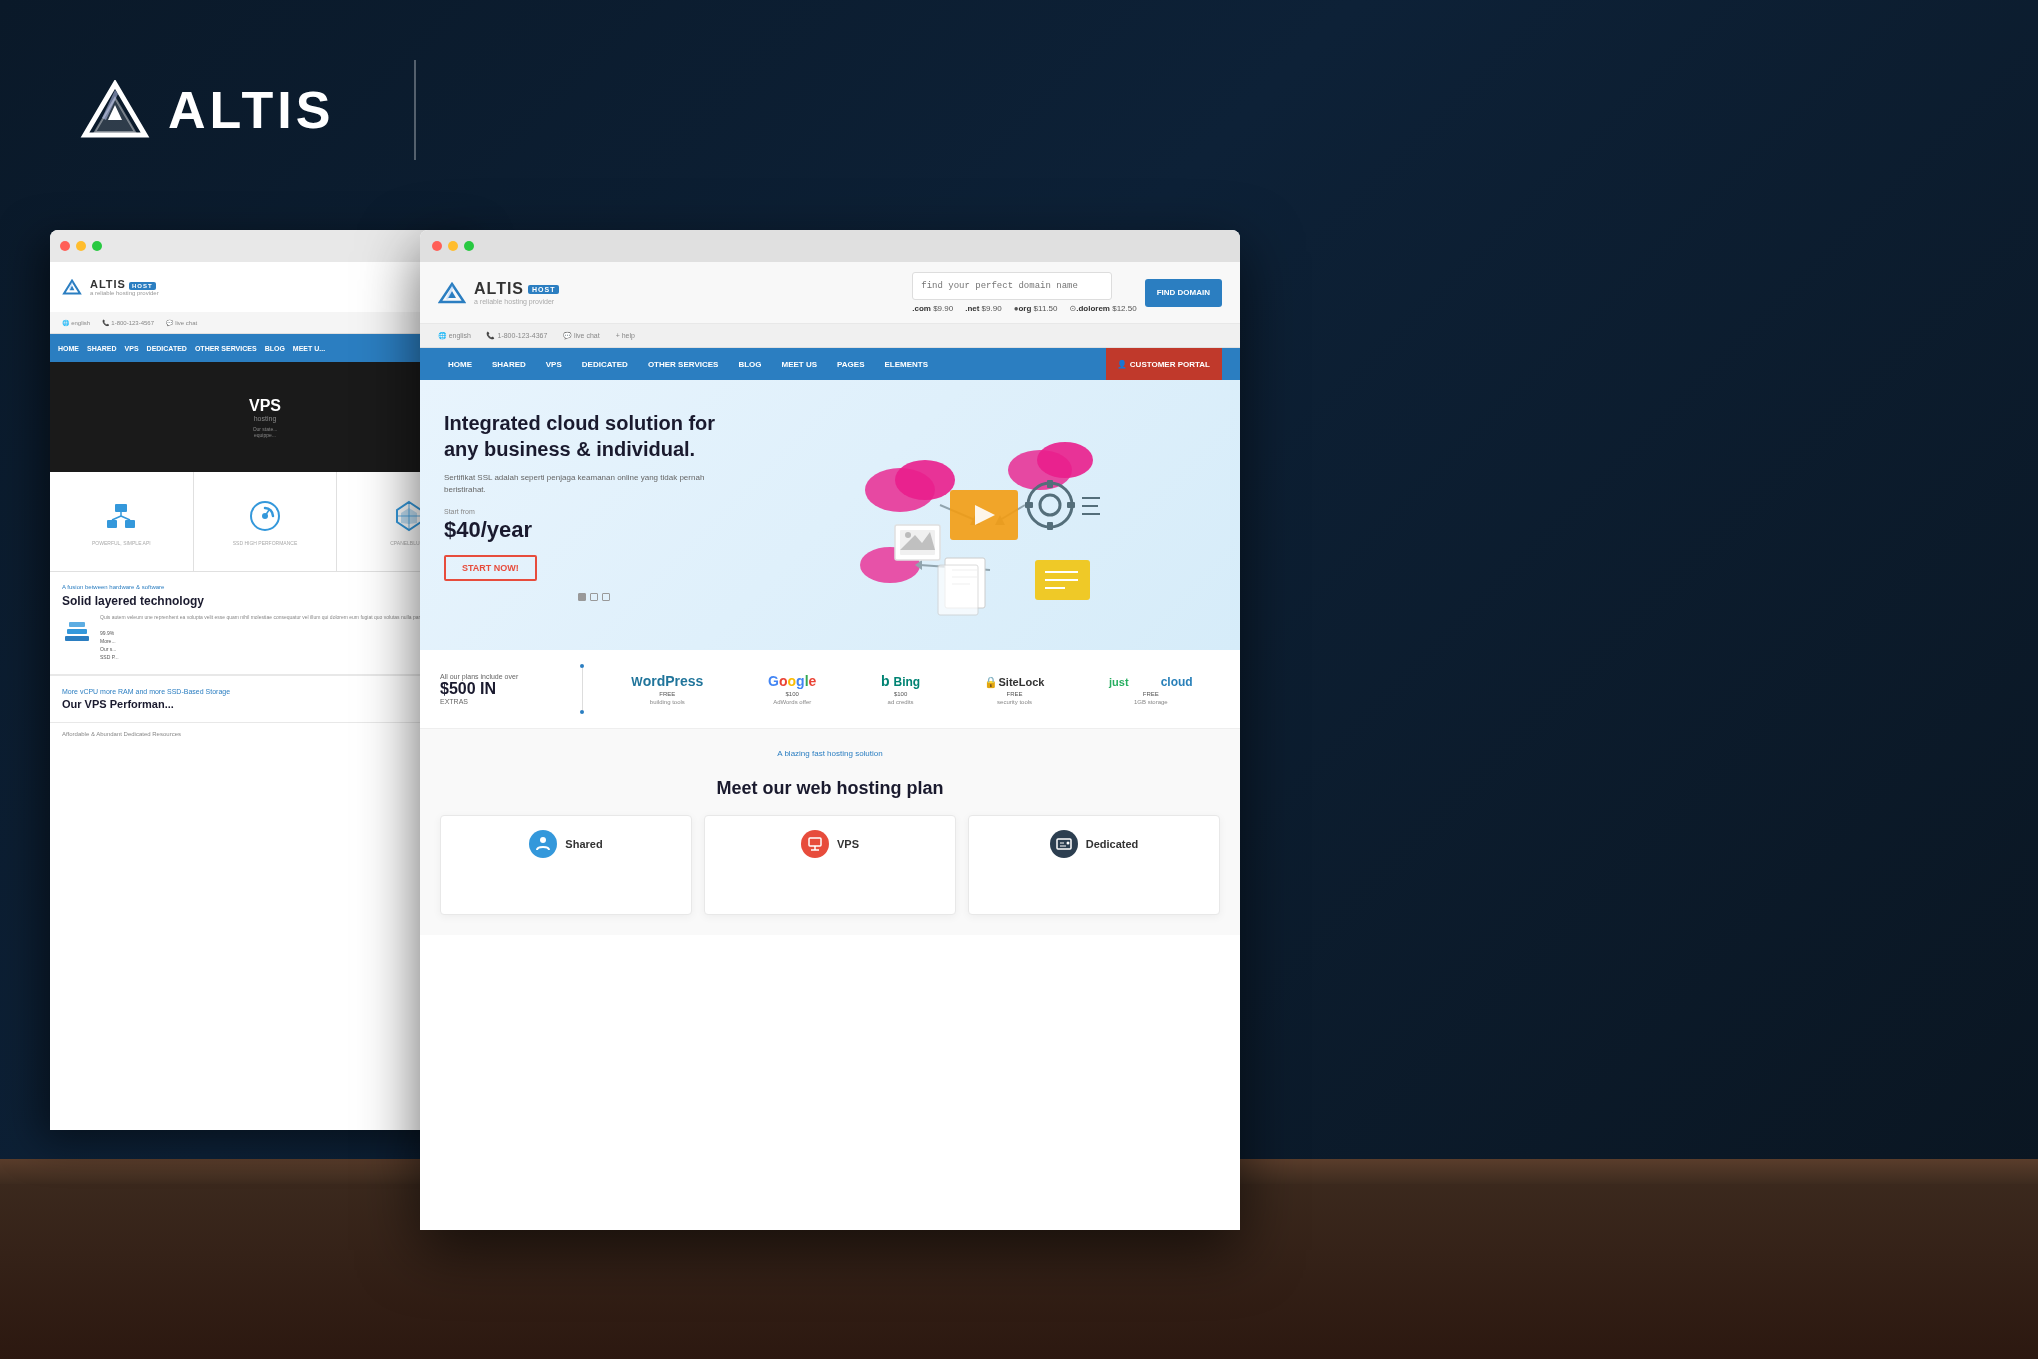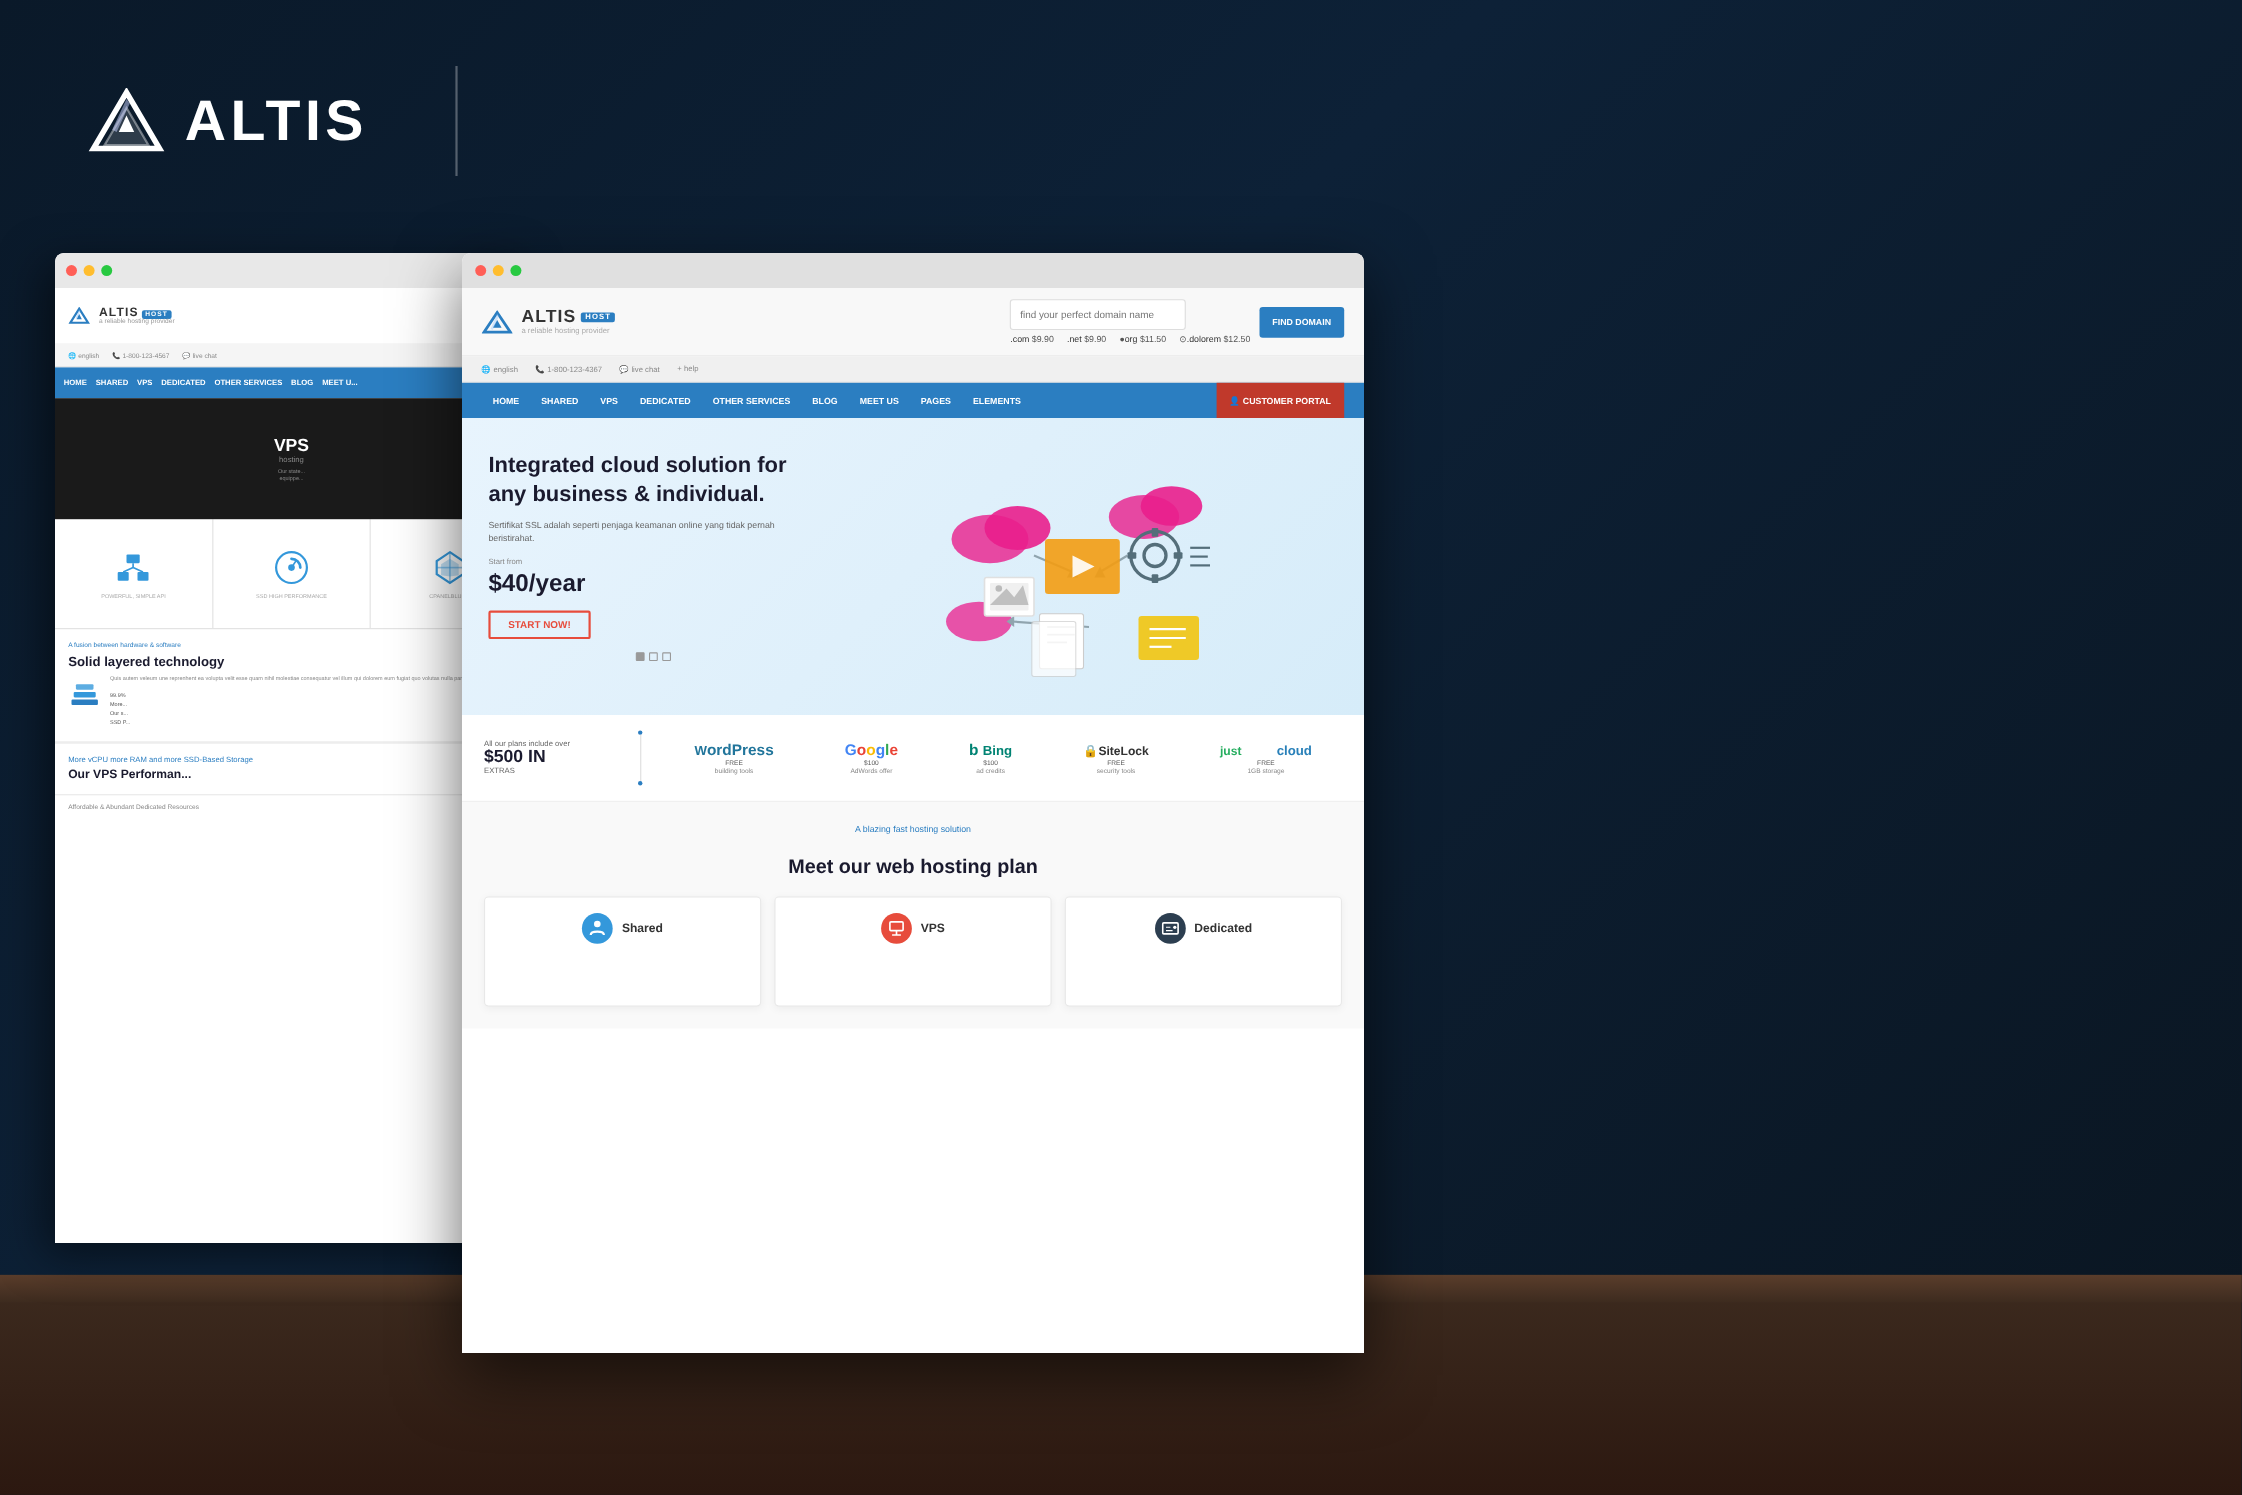--- a/index.html
+++ b/index.html
@@ -365,27 +365,28 @@
       color: #aaa;
     }
 
     .front-domain-search {
       display: flex;
       align-items: center;
       gap: 8px;
     }
 
     .front-search-input {
-      width: 160px;
+      width: 200px;
       height: 28px;
       border: 1px solid #ddd;
       border-radius: 3px;
       padding: 0 8px;
       font-size: 9px;
       color: #999;
+      font-family: Liberation Mono, monospace;
     }
 
     .front-find-btn {
       background: #2b7ec1;
       color: white;
       border: none;
       height: 28px;
       padding: 0 12px;
       font-size: 8px;
       font-weight: 700;
@@ -399,21 +400,21 @@
       margin-top: 4px;
     }
 
     .domain-price-item {
       font-size: 8px;
       color: #555;
     }
 
     .domain-price-item .ext {
       color: #333;
-      font-weight: 400;
+      font-weight: 700;
     }
 
     .front-utility-bar {
       background: #f0f0f0;
       height: 24px;
       border-bottom: 1px solid #e0e0e0;
       display: flex;
       align-items: center;
       padding: 0 18px;
       gap: 16px;

